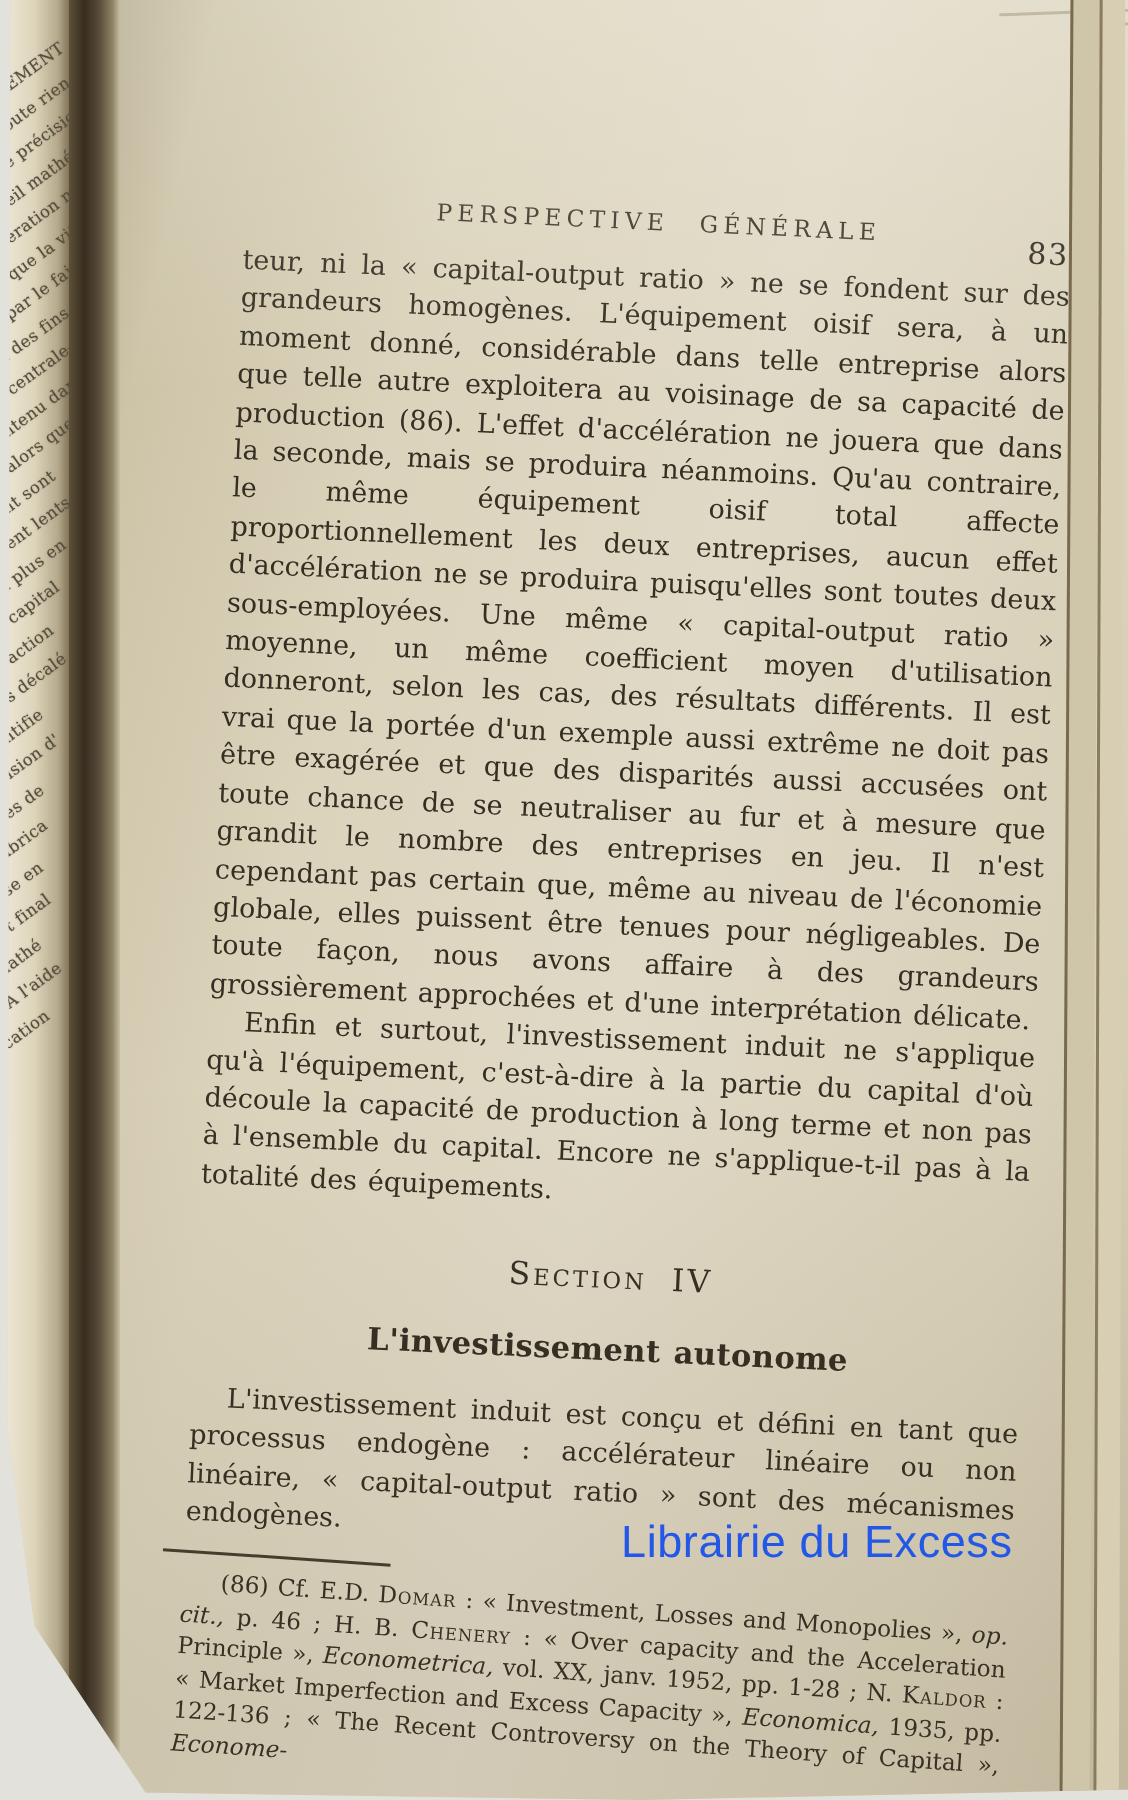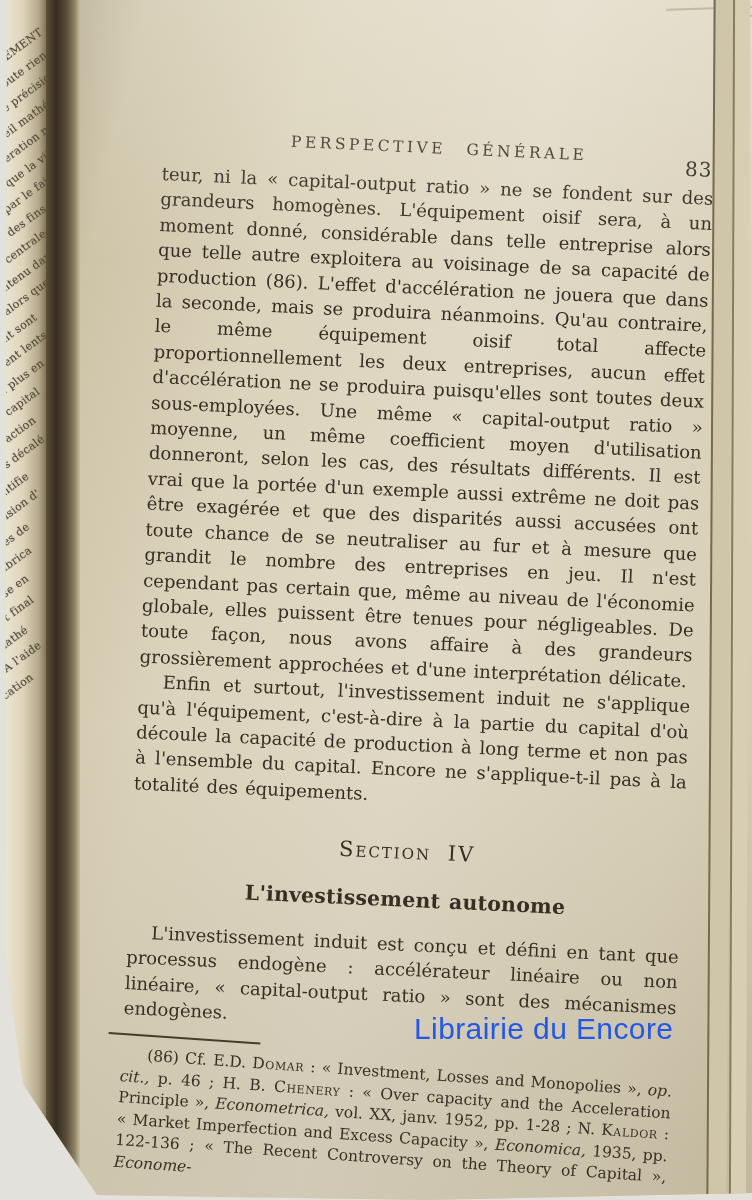--- a/index.html
+++ b/index.html
@@ -171,14 +171,14 @@
           <div class="footnote-rule"></div>
           <p class="footnote"><span>(86) Cf. E.D. </span><span class="fn-sc">Domar</span><span> : « Investment, Losses and Monopolies », </span><span class="fn-it">op. cit.,</span><span> p. 46 ; H. B. </span><span class="fn-sc">Chenery</span><span> : « Over capacity and the Acceleration Principle », </span><span class="fn-it">Econometrica,</span><span> vol. XX, janv. 1952, pp. 1-28 ; N. </span><span class="fn-sc">Kaldor</span><span> : « Market Imperfection and Excess Capacity », </span><span class="fn-it">Economica,</span><span> 1935, pp. 122-136 ; « The Recent Controversy on the Theory of Capital », </span><span class="fn-it">Econome-</span></p>
         </div>
       </div>
     </div>
 
     <div class="page-edge edge-1"></div>
     <div class="page-edge edge-2"></div>
   </div>
 
-  <div class="watermark">Librairie du Encore</div>
+  <div class="watermark">Librairie du Excess</div>
 </div>
 
 </body></html>

